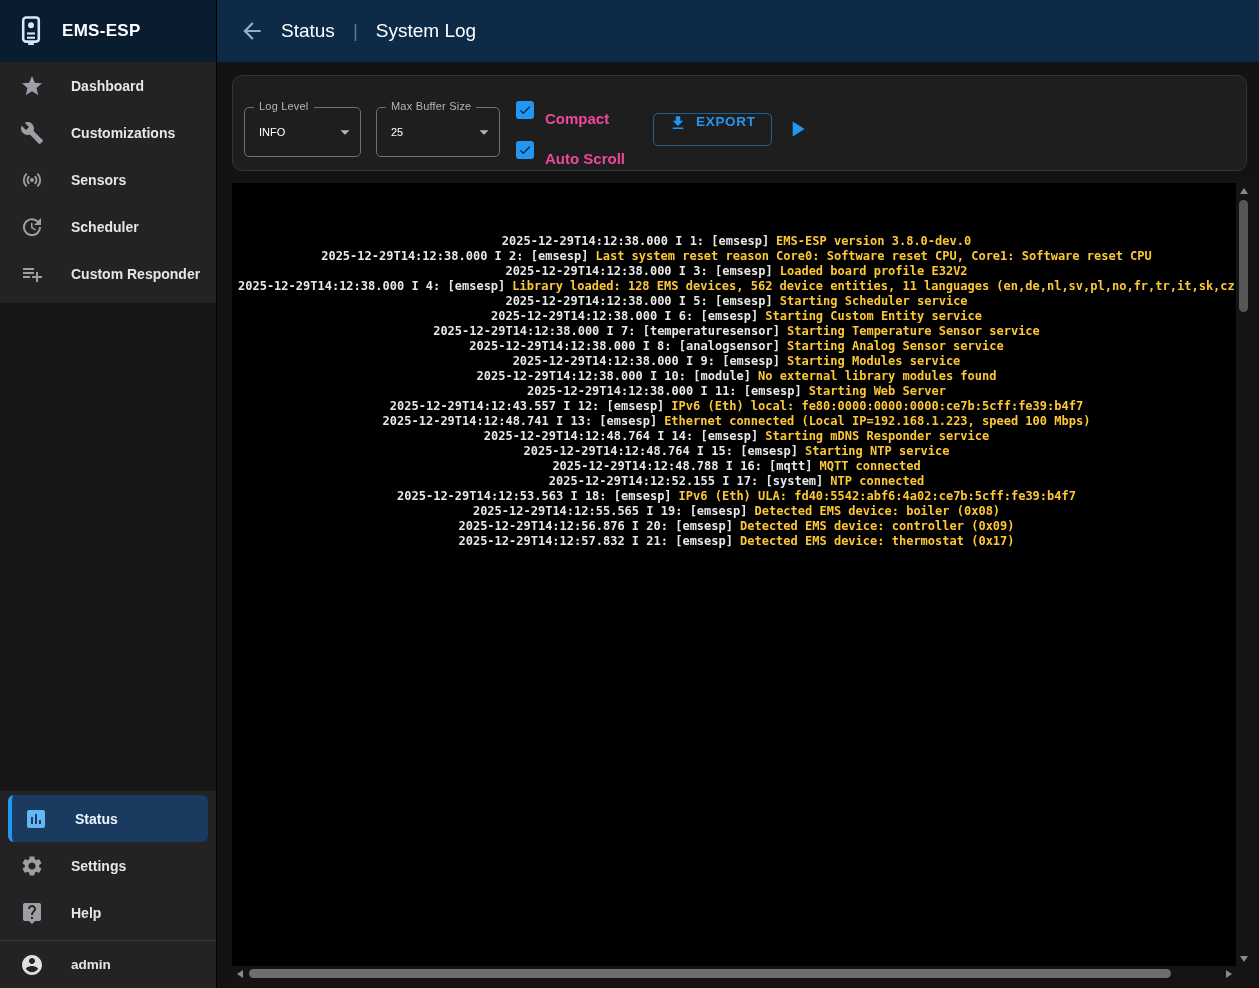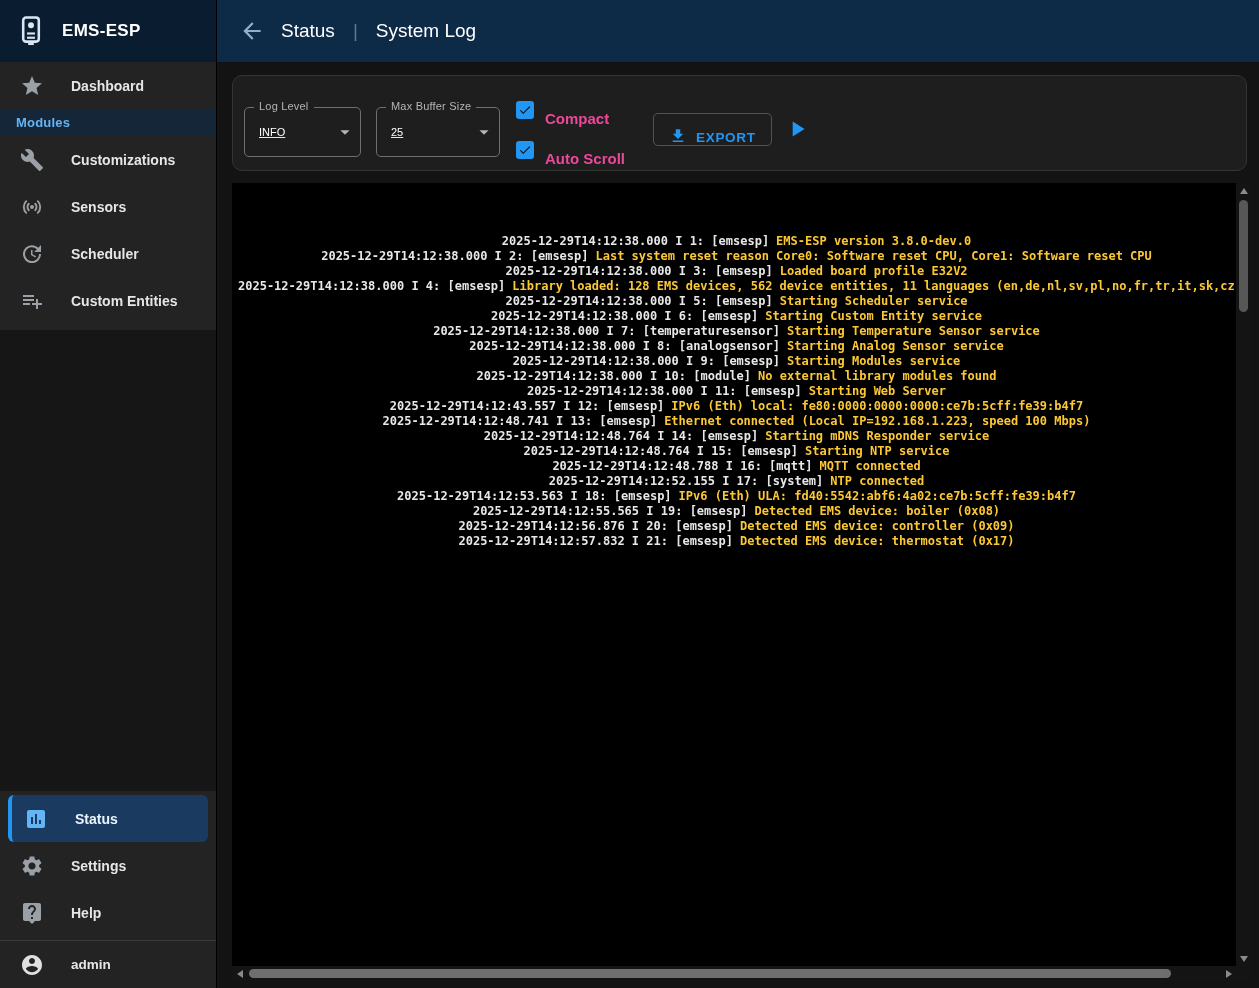--- a/index.html
+++ b/index.html
@@ -64,21 +64,21 @@
   .appbar-title { font-size:19px; font-weight:500; color:#ffffff; }
   .appbar-sep { color:#5d7b99; font-size:19px; font-weight:300; padding:0 2px; }
 
   
   .toolbar-card {
     position:absolute; left:232px; top:75px; width:1015px; height:96px;
     background:#1e1e1e; border:1px solid #343434; border-radius:10px;
   }
   .mui-select {
     position:absolute; height:50px; border:1px solid #6f6f6f; border-radius:5px;
-    display:flex; align-items:center; padding:0 4px 0 14px; cursor:pointer;text-decoration:underline;
+    display:flex; align-items:center; padding:0 4px 0 14px; cursor:pointer;
   }
   .mui-select .float-label {
     position:absolute; top:-8px; left:9px; background:#1e1e1e; padding:0 5px;
     font-size:11px; color:#b5b5b5; letter-spacing:.2px;
   }
   .mui-select .sel-value { font-size:11px; color:#ffffff; flex:1; }
   .mui-select .caret { width:22px; height:22px; fill:#b5b5b5; flex:none; }
   .sel-loglevel { left:11px; top:31px; width:117px; }
   .sel-buffer   { left:143px; top:31px; width:124px; }
 
@@ -90,21 +90,21 @@
   .check-row.second { top:62px; }
   .checkbox {
     width:18px; height:18px; border-radius:3px; background:var(--accent);
     display:flex; align-items:center; justify-content:center; flex:none;
   }
   .checkbox svg { width:14px; height:14px; fill:#0d1117; }
   .check-label { font-size:15px; font-weight:700; color:#ec4899;margin-top:16px; }
 
   .export-btn {
     position:absolute; left:420px; top:37px; height:33px; padding:0 15px;
-    display:flex; align-items:flex-end; gap:9px;
+    display:flex; align-items:flex-start; gap:9px;
     border:1px solid rgba(33,150,243,.55); border-radius:5px;
     color:var(--accent); background:transparent; cursor:pointer;
     font-family:"Liberation Sans", sans-serif;
     font-size:13.5px; font-weight:600; letter-spacing:.7px;
   }
   .export-btn svg { width:18px; height:18px; fill:var(--accent); }
   .play-btn {
     position:absolute; left:551px; top:40px; width:26px; height:26px;
     cursor:pointer; fill:var(--accent);
   }
@@ -163,21 +163,20 @@
   <nav class="nav-block">
     <div class="nav-list">
 
     <div class="nav-item">
           <svg class="nav-icon" viewBox="0 0 24 24">
             <path d="M12 17.27 18.18 21l-1.64-7.03L22 9.24l-7.19-.61L12 2 9.19 8.63 2 9.24l5.46 4.73L5.82 21z"></path>
           </svg>
           <span class="nav-label">Dashboard</span>
         </div>
       </div>
-    <div class="modules-header">Modules</div>
     <div class="nav-list">
 
     <div class="nav-item">
           <svg class="nav-icon" viewBox="0 0 24 24">
             <path d="M22.7 19l-9.1-9.1c.9-2.3.4-5-1.5-6.9-2-2-5-2.4-7.4-1.3L9 6 6 9 1.6 4.7C.4 7.1.9 10.1 2.9 12.1c1.9 1.9 4.6 2.4 6.9 1.5l9.1 9.1c.4.4 1 .4 1.4 0l2.3-2.3c.5-.4.5-1.1.1-1.4z"></path>
           </svg>
           <span class="nav-label">Customizations</span>
         </div>
         <div class="nav-item">
           <svg class="nav-icon" viewBox="0 0 24 24">
@@ -189,21 +188,21 @@
         <div class="nav-item">
           <svg class="nav-icon" viewBox="0 0 24 24">
             <path d="M21 10.12h-6.78l2.74-2.82c-2.73-2.7-7.15-2.8-9.88-.1-2.73 2.71-2.73 7.08 0 9.79 2.73 2.71 7.15 2.71 9.88 0C18.32 15.65 19 14.08 19 12.1h2c0 1.98-.88 4.55-2.64 6.29-3.51 3.48-9.21 3.48-12.72 0-3.5-3.47-3.53-9.11-.02-12.58 3.51-3.47 9.14-3.47 12.65 0L21 3v7.12zM12.5 8v4.25l3.5 2.08-.72 1.21L11 13V8h1.5z"></path>
           </svg>
           <span class="nav-label">Scheduler</span>
         </div>
         <div class="nav-item">
           <svg class="nav-icon" viewBox="0 0 24 24">
             <path d="M14 10H3v2h11v-2zm0-4H3v2h11V6zm4 8v-4h-2v4h-4v2h4v4h2v-4h4v-2h-4zM3 16h7v-2H3v2z"></path>
           </svg>
-          <span class="nav-label">Custom Entities</span>
+          <span class="nav-label">Custom Responder</span>
         </div>
       </div>
   </nav>
 
   <div class="nav-bottom">
     <div class="nav-list">
 
     <div class="nav-item active">
           <svg class="nav-icon" viewBox="0 0 24 24">
             <path d="M19 3H5c-1.1 0-2 .9-2 2v14c0 1.1.9 2 2 2h14c1.1 0 2-.9 2-2V5c0-1.1-.9-2-2-2zM9 17H7v-7h2v7zm4 0h-2V7h2v10zm4 0h-2v-4h2v4z"></path>

